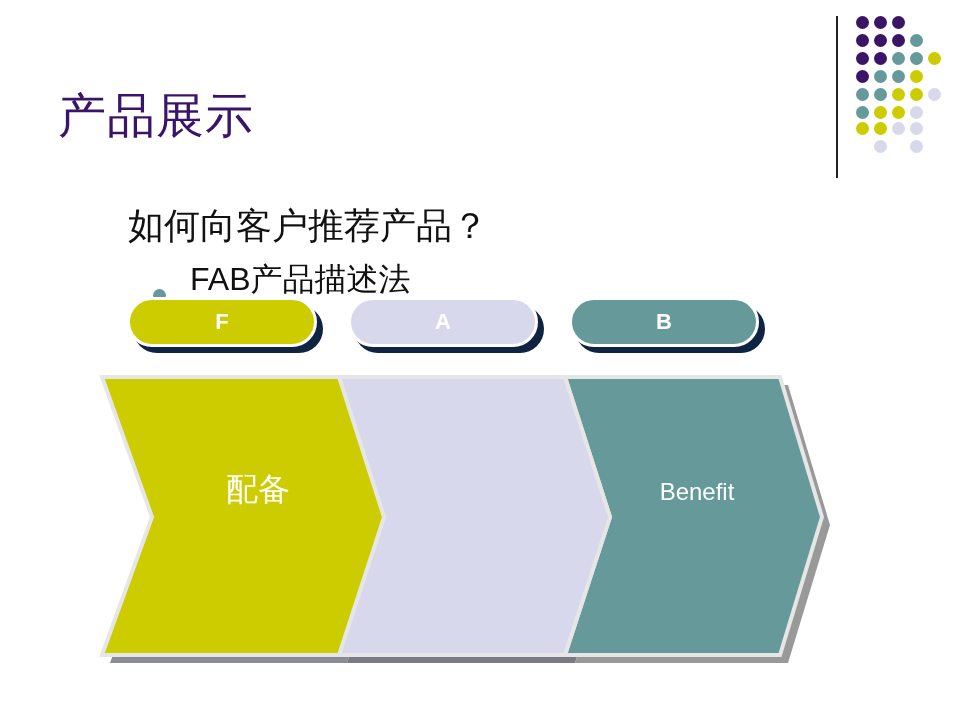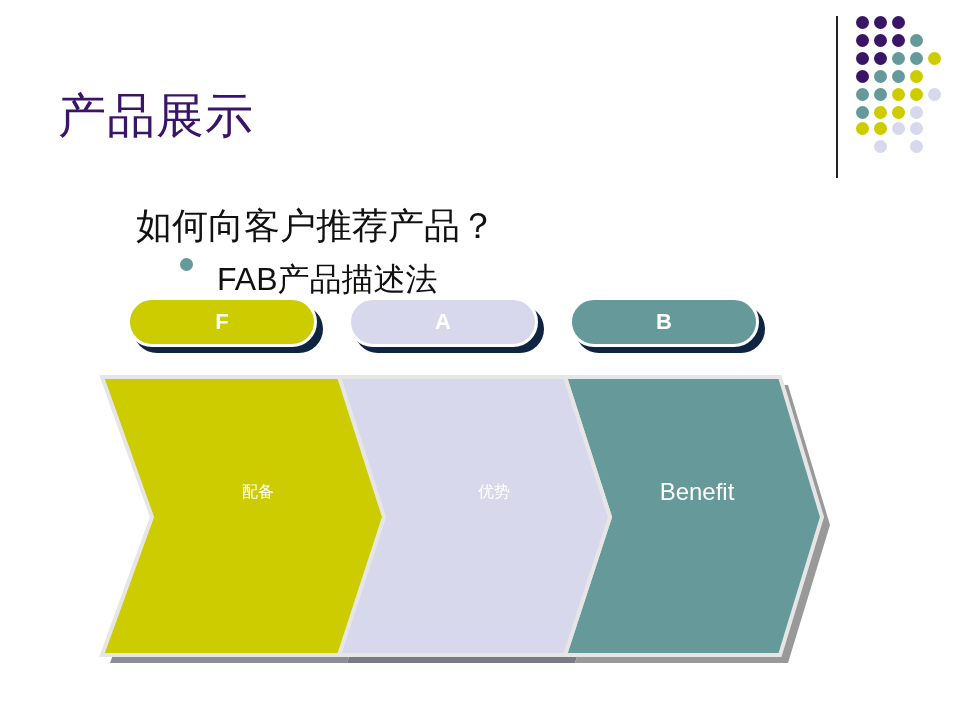--- a/index.html
+++ b/index.html
@@ -7,39 +7,39 @@
     width: 960px; height: 720px; background: #ffffff; position: relative; overflow: hidden;
     font-family: "Liberation Sans", "DejaVu Sans", sans-serif;
   }
   .title {
     position: absolute; left: 58px; top: 84px; font-size: 48px; color: #3a1468;
     font-family: "DejaVu Serif", "Liberation Serif", serif; letter-spacing: 1px;
   }
   .vline { position: absolute; left: 836px; top: 16px; width: 2px; height: 162px; background: #222; }
   .dot { position: absolute; width: 13px; height: 13px; border-radius: 50%; }
   .question {
-    position: absolute; left: 136px; top: 202px; font-size: 36px; color: #111;
+    position: absolute; left: 128px; top: 202px; font-size: 36px; color: #111;
     font-family: Liberation Mono, monospace;
   }
-  .bullet-row { position: absolute; left: 180px; top: 258px; display: flex; align-items: flex-start; }
+  .bullet-row { position: absolute; left: 153px; top: 258px; display: flex; align-items: flex-end; }
   .bullet-dot { width: 13px; height: 13px; border-radius: 50%; margin-right: 24px; }
   .bullet-text { font-size: 32px; color: #111; }
   .pill-wrap { position: absolute; top: 297px; width: 196px; height: 56px; }
   .pill-shadow { position: absolute; left: 6px; top: 8px; width: 190px; height: 48px; border-radius: 24px; background: #0e2440; }
   .pill {
     position: absolute; left: 0; top: 0; width: 190px; height: 50px; border-radius: 25px;
     border: 3px solid #ffffff; box-sizing: border-box;
     display: flex; align-items: center; justify-content: center;
     color: #ffffff; font-weight: bold; font-size: 22px;
   }
   svg.flow { position: absolute; left: 0; top: 0; }
   .chev-label {
     position: absolute; width: 200px; text-align: center; color: #ffffff; font-size: 24px; line-height: 31px;
   }
-  .chev-label .zh { font-family: Liberation Serif, serif; font-size: 16px; }
+  .chev-label .zh { font-family: Liberation Mono, monospace; font-size: 32px; }
 </style>
 </head>
 <body>
 
 <div class="title">产品展示</div>
 
 <div class="vline"></div>
 <div id="dot-grid">
     <div class="dot" style="left: 856px; top: 16px; background: rgb(59, 21, 101);"></div>
     <div class="dot" style="left: 874px; top: 16px; background: rgb(59, 21, 101);"></div>
@@ -104,17 +104,16 @@
 
   <polygon id="chev1" points="339,377 565,377 610,517 565,655 339,655 384,517" stroke="#e6e6e6" stroke-width="4" fill="#d8d8ec"></polygon>
 
   <polygon id="chev0" points="102,377 339,377 384,517 339,655 102,655 152,517" stroke="#e6e6e6" stroke-width="4" fill="#cccc00"></polygon>
 </svg>
 
 <div class="chev-label" style="left:158px; top:476px">
   <div class="zh">配备</div>
 </div>
 <div class="chev-label" style="left:394px; top:476px">
-  <div class="zh">优势</div>
 </div>
 <div class="chev-label" style="left:597px; top:476px">
   <div>Benefit</div>
 </div>
 
 </body></html>

